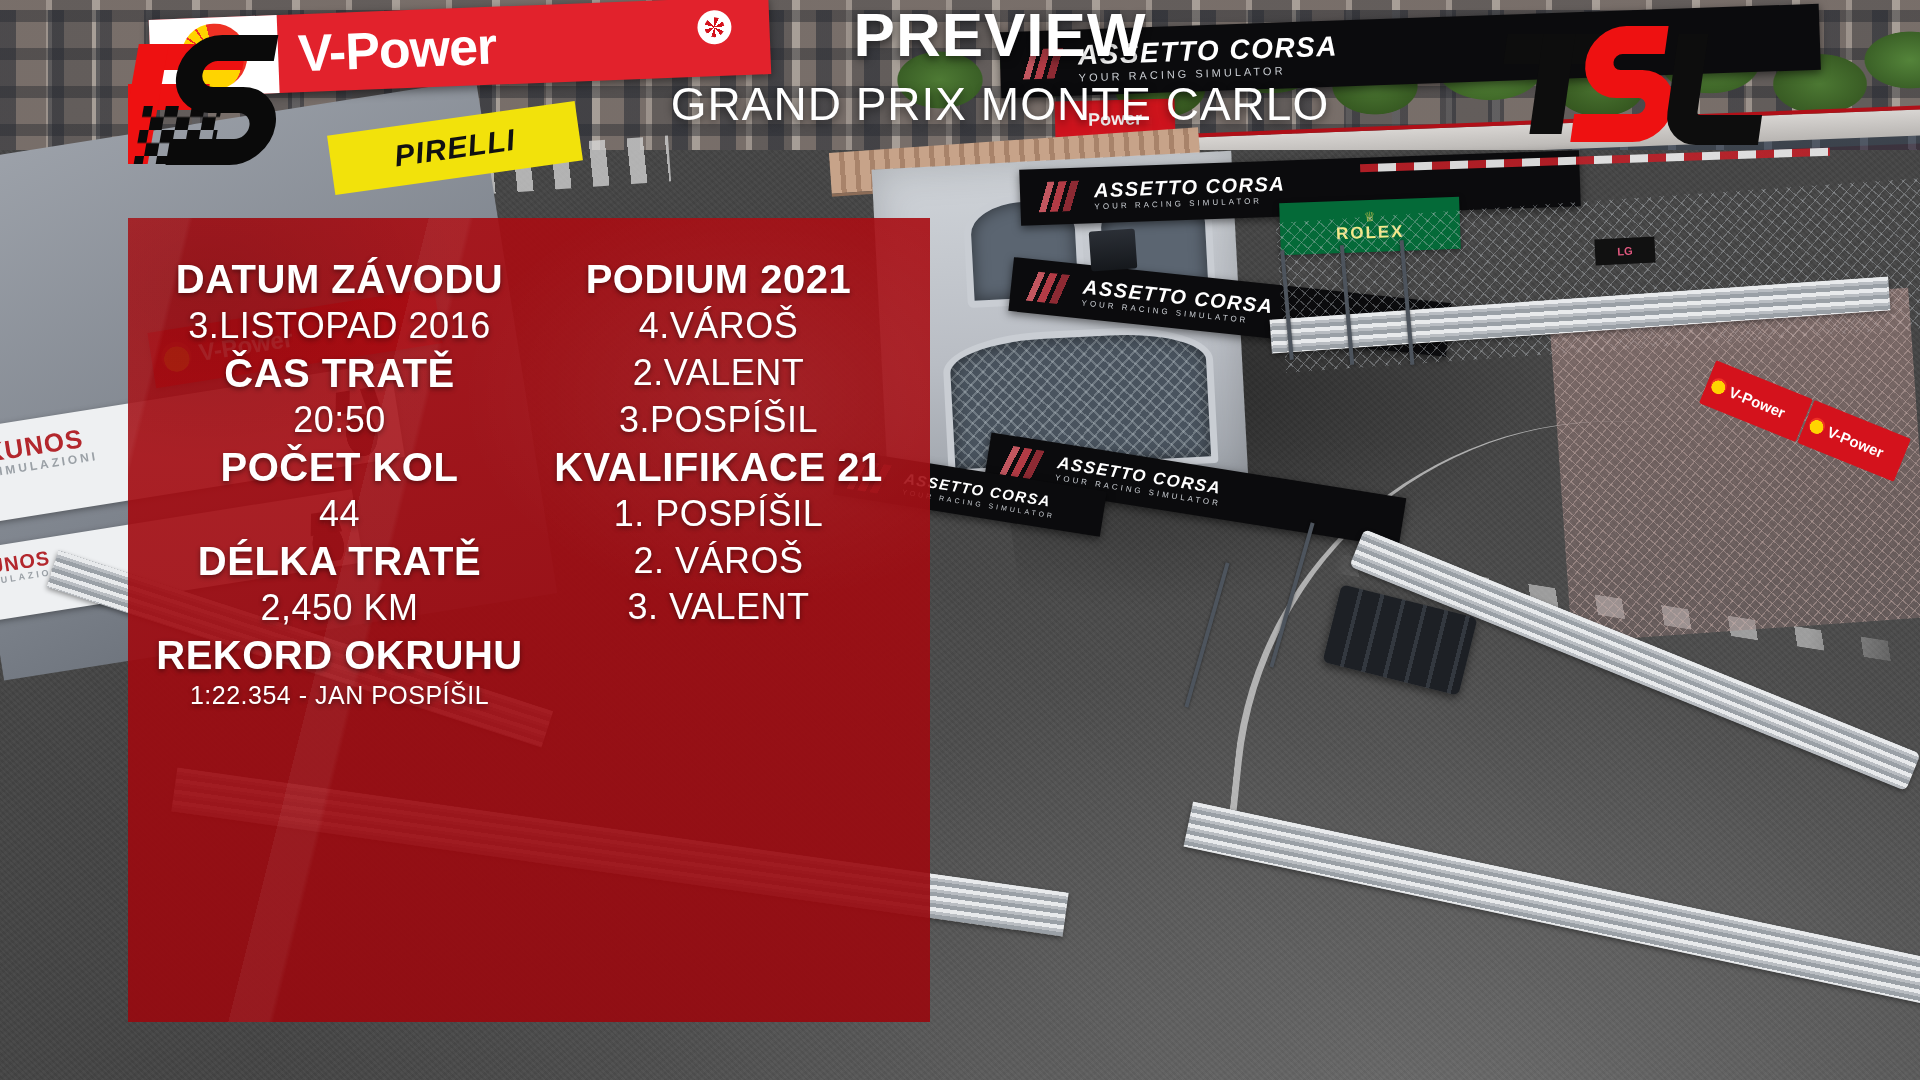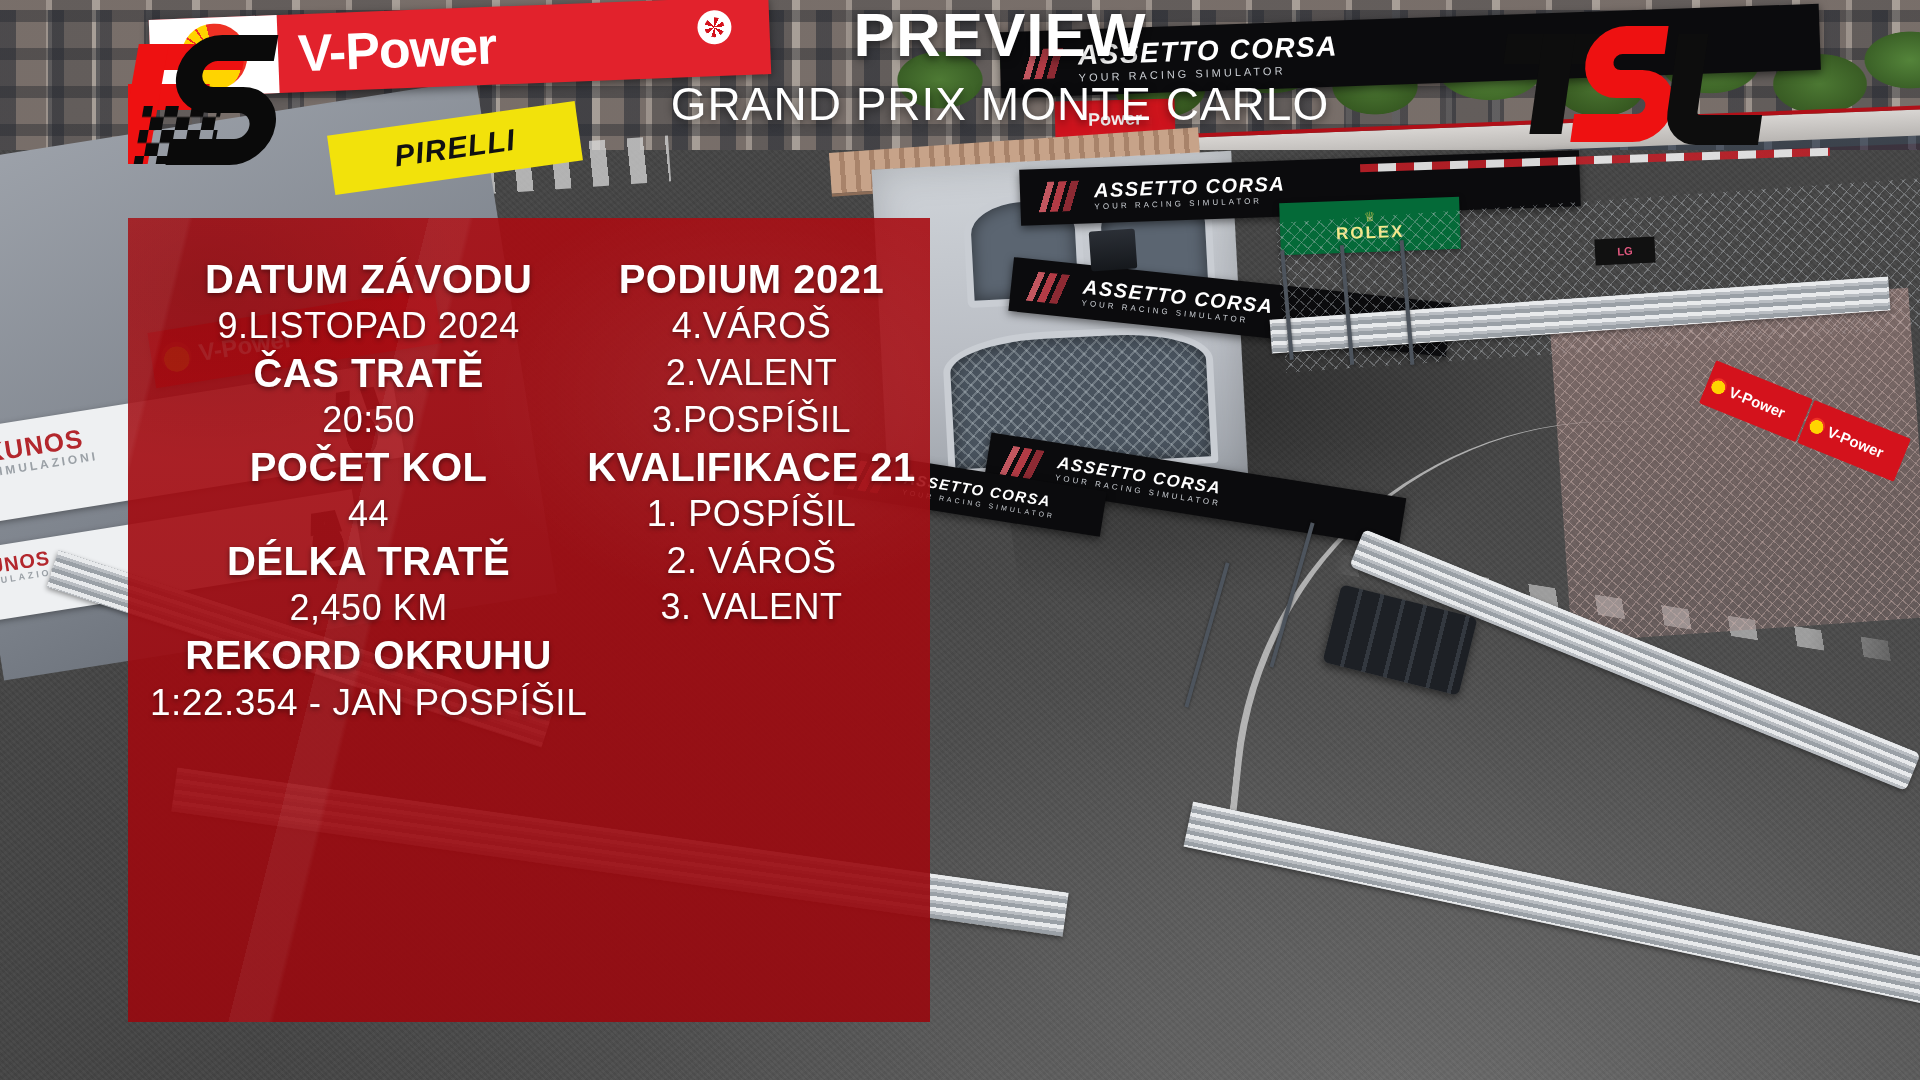--- a/index.html
+++ b/index.html
@@ -366,21 +366,21 @@
   .lbl{
     color:#fff; font-size:40px; font-weight:bold; letter-spacing:.5px;
     line-height:1.18; text-align:center; white-space:nowrap;
     text-shadow:0 2px 5px rgba(0,0,0,.45);
   }
   .val{
     color:#fff; font-size:36px; font-weight:400; letter-spacing:.5px;
     line-height:1.3; text-align:center; white-space:nowrap;
     text-shadow:0 2px 5px rgba(0,0,0,.45);
   }
-  .val.sm{ font-size:37px; }
+  .val.sm{ font-size:25px; }
 </style>
 </head>
 <body>
 
 <div id="stage">
 
   <div class="bg">
     <div class="sky"></div>
     <div class="city"></div>
     <div class="city-win"></div>
@@ -534,21 +534,21 @@
     <div class="preview">PREVIEW</div>
     <div class="gp">GRAND PRIX MONTE CARLO</div>
   </div>
 
   <div class="panel">
     <div class="panel-sheen"></div>
     <div class="panel-inner">
 
       <div class="col col-left">
         <div class="lbl">DATUM ZÁVODU</div>
-        <div class="val">9.LISTOPAD 2024</div>
+        <div class="val">3.LISTOPAD 2016</div>
 
         <div class="lbl">ČAS TRATĚ</div>
         <div class="val">20:50</div>
 
         <div class="lbl">POČET KOL</div>
         <div class="val">44</div>
 
         <div class="lbl">DÉLKA TRATĚ</div>
         <div class="val">2,450 KM</div>
 

